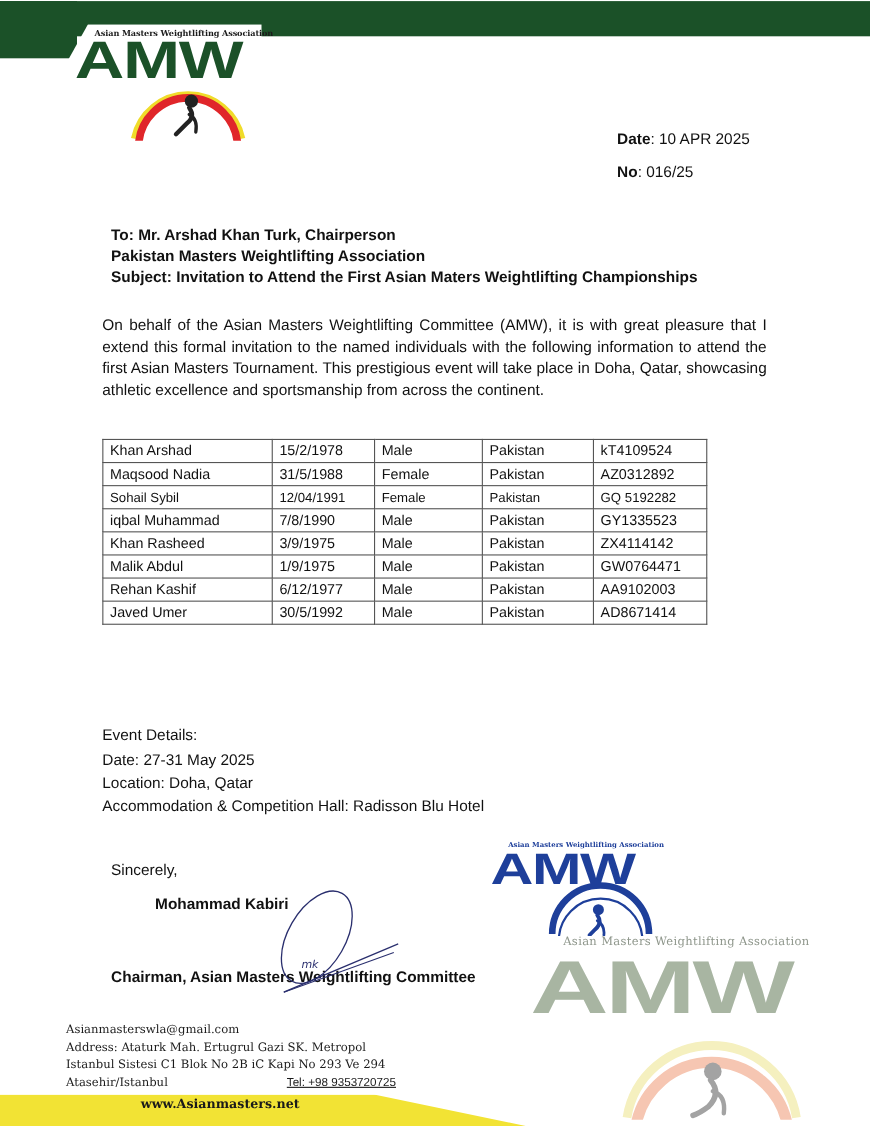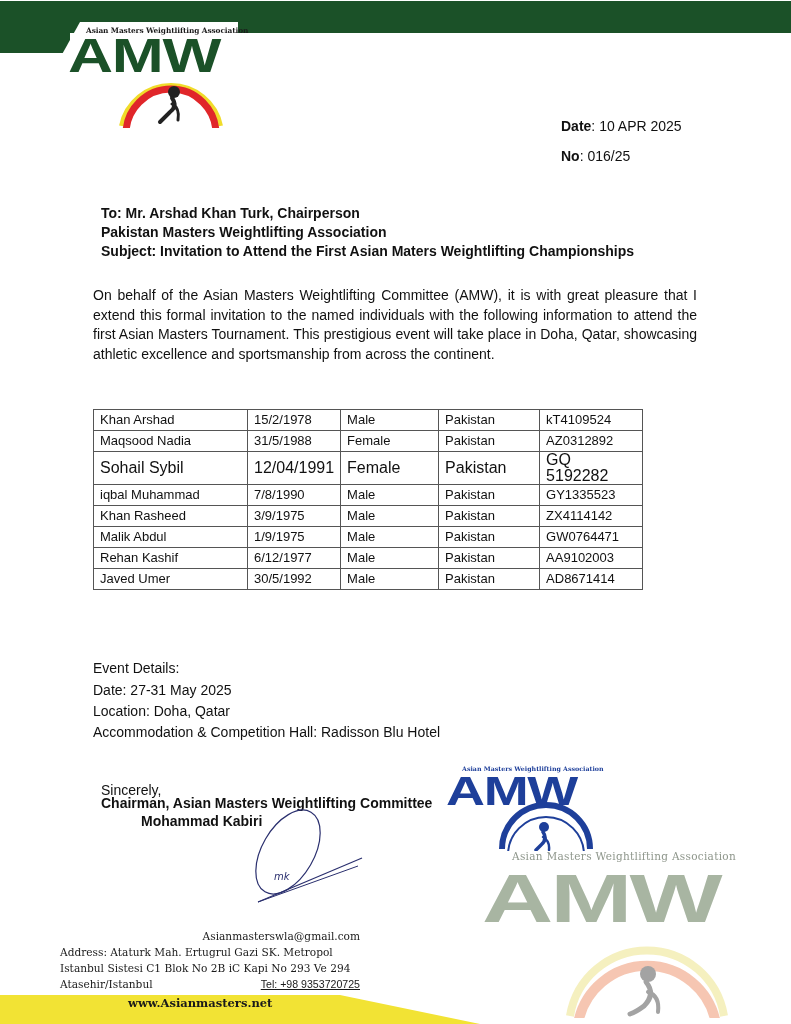--- a/index.html
+++ b/index.html
@@ -37,35 +37,35 @@
   .meta-line { position: absolute; left: 561px; font-size: 14px; font-family: "Liberation Sans", sans-serif; }
   .meta-line b { font-weight: bold; }
 
   .addr-block { position: absolute; left: 101px; top: 204px; font-size: 14px; font-weight: bold; line-height: 19px; }
 
   .para {
     position: absolute; left: 93px; top: 286px; width: 604px; font-size: 14px; line-height: 19.5px; text-align: justify;
   }
 
   table.people {
-    position: absolute; left: 93px; top: 409px; border-collapse: collapse; font-size: 13px;
+    position: absolute; left: 93px; top: 399px; border-collapse: collapse; font-size: 13px;
   }
   table.people td {
     border: 1.3px solid #555; padding: 0 6px; height: 20px; vertical-align: middle; line-height: 16px;
   }
   table.people tr.tall td { height: 38px; }
-  table.people tr.big td { font-size: 16px; }
+  table.people tr.big td { font-size: 12px; }
   .c1 { width: 141px; } .c2 { width: 80px; } .c3 { width: 85px; } .c4 { width: 88px; } .c5 { width: 90px; }
 
   .event { position: absolute; left: 93px; top: 658px; font-size: 14px; line-height: 21.5px; }
   .event div:last-child { line-height: 18px; }
 
   .sincerely { position: absolute; left: 101px; top: 782px; font-size: 14px; }
   .signer-name { position: absolute; left: 101px; top: 813px; font-size: 14px; font-weight: bold; padding-left: 40px; }
-  .signer-title { position: absolute; left: 101px; top: 795px; font-size: 14px; font-weight: bold; }
+  .signer-title { position: absolute; left: 101px; top: 880px; font-size: 14px; font-weight: bold; }
 
   .signature { position: absolute; left: 240px; top: 800px; width: 130px; height: 110px; }
 
   .logo-blue { position: absolute; left: 446px; top: 765px; width: 160px; height: 85px; }
   .logo-blue .assoc {
     position: absolute; left: 16px; top: 0; font-family: "DejaVu Serif", serif; font-weight: bold;
     font-size: 6.3px; color: #1e3f9a; white-space: nowrap;
   }
   .logo-blue .amw {
     position: absolute; left: 0; top: 6px; font-weight: bold; font-size: 40px; color: #1e3f9a;
@@ -79,21 +79,21 @@
   }
   .logo-faded .amw {
     position: absolute; left: 0; top: 14px; font-weight: bold; font-size: 68px; color: #a8b5a2;
     transform: scaleX(1.45); transform-origin: left top; line-height: 1; letter-spacing: -2px;
   }
 
   .footer-text {
     position: absolute; left: 60px; top: 928px; width: 300px; font-family: "DejaVu Serif", "Liberation Serif", serif;
     font-size: 10.6px; line-height: 16px; color: #1a1a1a;
   }
-  .footer-text .center { text-align: right; }
+  .footer-text .center { text-align: left; }
   .footer-text .row { display: flex; justify-content: space-between; gap: 48px; }
   .footer-text .tel { font-family: "Liberation Sans", sans-serif; text-decoration: underline; }
   .yellow-band {
     position: absolute; left: 0; top: 995px; width: 480px; height: 29px; background: #f2e334;
     clip-path: polygon(0 0, 340px 0, 100% 100%, 0 100%);
   }
   .website {
     position: absolute; left: 128px; top: 996px; font-family: "DejaVu Serif", serif; font-weight: bold;
     font-size: 11.5px; color: #1a1a1a;
   }

